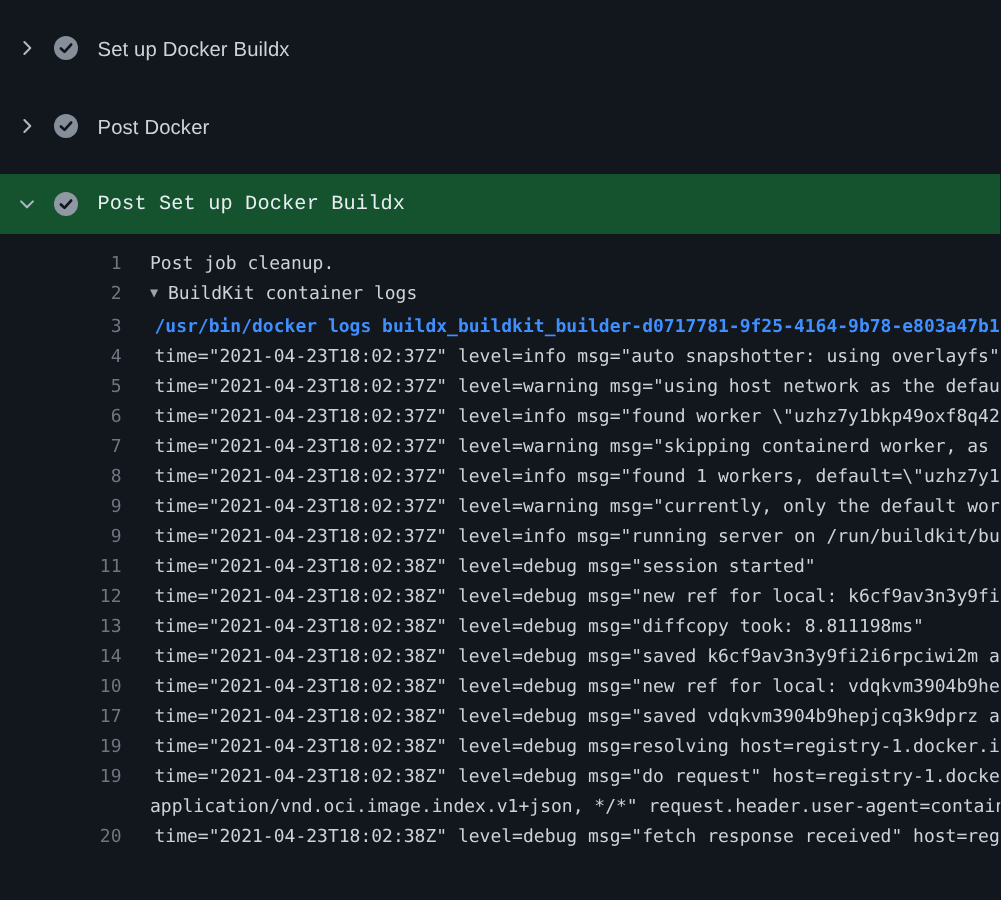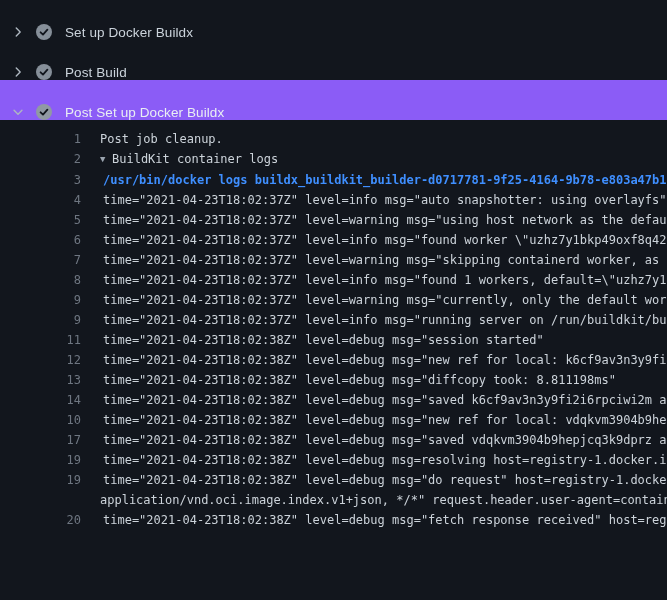--- a/index.html
+++ b/index.html
@@ -6,24 +6,25 @@
   html, body { margin: 0; padding: 0; }
   body {
     width: 667px; height: 600px; overflow: hidden;
     background: #12161d;
     font-family: "Liberation Sans", sans-serif;
   }
 
   
   .steps { width: 100%; }
   .step {
-    height: 40px; display: flex; align-items: flex-end;
+    height: 40px; display: flex; align-items: center;
     cursor: pointer;
-  }
-  .step.expanded { background: #8b5cf6; }
+    margin-top: 12px;
+  }
+  .step.expanded { background: #14532d; font-family: Liberation Mono, monospace; }
   .chev {
     margin-left: 10px; width: 16px; height: 16px;
     display: flex; align-items: center; justify-content: center;
     flex: none;
   }
   .check {
     margin-left: 10px; width: 16px; height: 16px; flex: none;
     display: flex; align-items: center; justify-content: center;
   }
   .step-title {
@@ -84,21 +85,21 @@
       <svg width="14" height="14" viewBox="0 0 16 16">
           <path d="M6 3.5 L10.5 8 L6 12.5" stroke="#aeb7c0" stroke-width="1.6" fill="none" stroke-linecap="round" stroke-linejoin="round"></path>
         </svg>
     </span>
     <span class="check">
       <svg width="16" height="16" viewBox="0 0 16 16">
           <circle cx="8" cy="8" r="8" fill="#868f99"></circle>
           <path d="M4.6 8.3 L7 10.6 L11.4 5.7" stroke="#11151c" stroke-width="1.8" fill="none" stroke-linecap="round" stroke-linejoin="round"></path>
         </svg>
     </span>
-    <span class="step-title">Post Build</span>
+    <span class="step-title">Post Docker</span>
   </div>
 
   <div class="step expanded">
     <span class="chev">
       <svg width="14" height="14" viewBox="0 0 16 16">
           <path d="M3.5 6 L8 10.5 L12.5 6" stroke="#aeb7c0" stroke-width="1.6" fill="none" stroke-linecap="round" stroke-linejoin="round"></path>
         </svg>
     </span>
     <span class="check">
       <svg width="16" height="16" viewBox="0 0 16 16">

